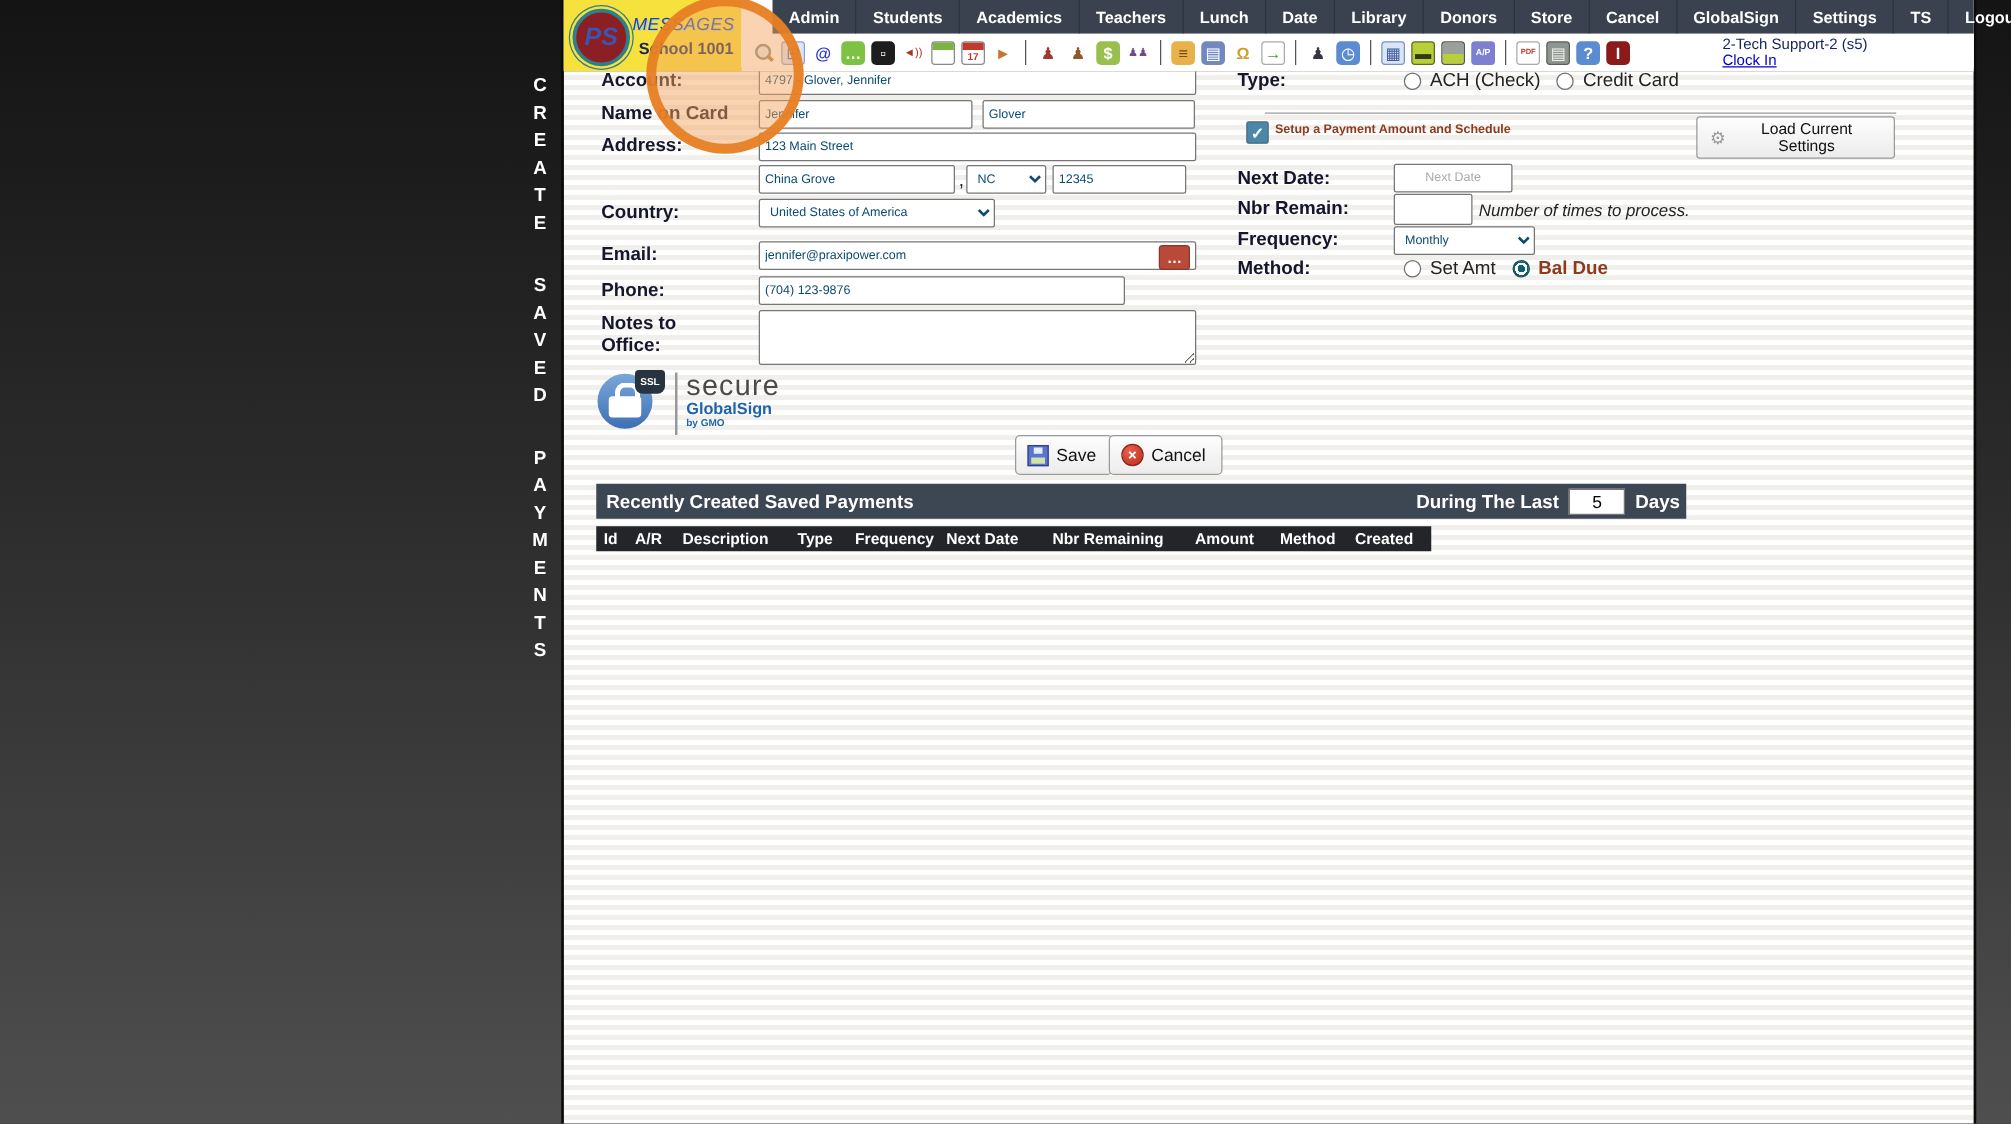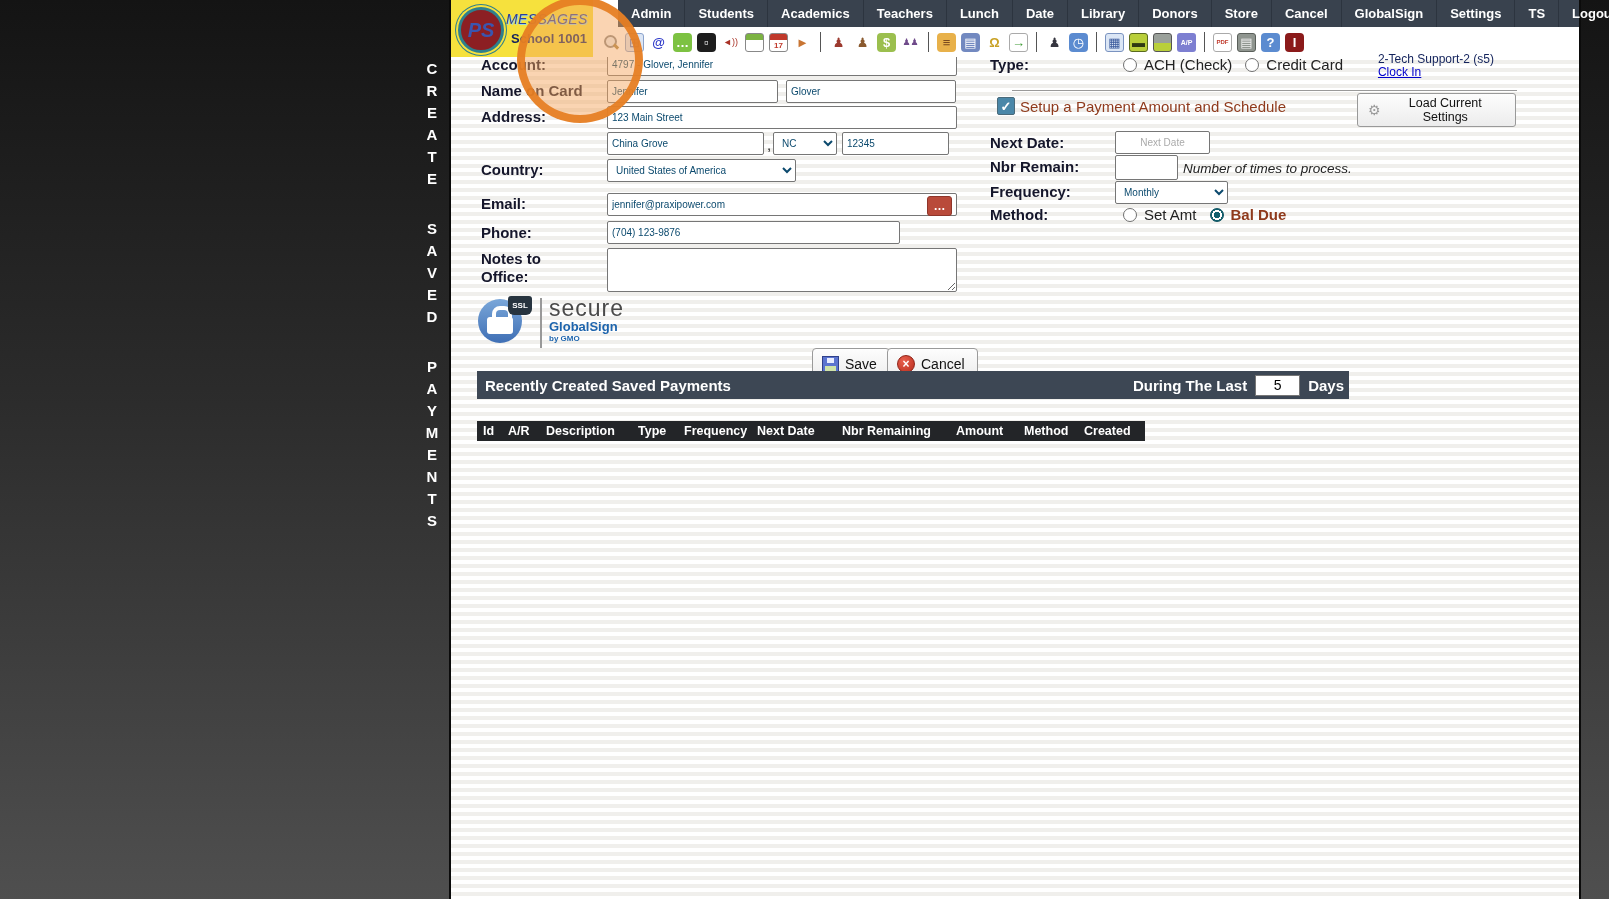--- a/index.html
+++ b/index.html
@@ -40,21 +40,21 @@
   .ic-search::before{content:"";position:absolute;left:3px;top:2px;width:9px;height:9px;
                      border:2px solid #8a8a8a;border-radius:50%;background:#e8f0f8;}
   .ic-search::after{content:"";position:absolute;left:12px;top:12px;width:6px;height:3px;
                     background:#a8854a;transform:rotate(45deg);}
   .ic-cal-green{background:linear-gradient(180deg,#7cb342 0 35%,#fff 35%);border:1px solid #888;}
   .ic-cal-red{background:linear-gradient(180deg,#c0392b 0 35%,#fff 35%);border:1px solid #888;
               color:#c0392b;font-size:8px;font-weight:bold;align-items:flex-end;padding-bottom:1px;}
   .ic-print-check{background:linear-gradient(180deg,#9aa09a 0 55%,#b9cf3a 55%);border:1px solid #555;}
   .ic-ap{background:#7d7fd1;color:#fff;font-size:7px;font-weight:bold;}
   .ic-pdf{background:#fff;border:1px solid #aaa;color:#c0392b;font-size:6px;font-weight:bold;}
-  .user-block{position:absolute;right:85px;top:29px;font-size:12px;color:#13235c;line-height:13px;margin-top:24px;}
+  .user-block{position:absolute;right:85px;top:29px;font-size:12px;color:#13235c;line-height:13px;}
   .user-block a{color:#0000cc;}
   
   .highlight{position:absolute;left:66px;top:-3px;width:110px;height:110px;border-radius:50%;
              border:8px solid rgba(230,126,34,.92);background:rgba(245,166,94,.48);
              z-index:40;pointer-events:none;}
   
   .title-bar{position:absolute;left:26px;top:18px;width:1050px;height:28px;background:#3d4754;
              color:#fff;font-weight:bold;font-size:15px;display:flex;align-items:center;
              padding-left:8px;box-sizing:border-box;}
   .lbl{position:absolute;font-weight:bold;font-size:15px;color:#15162b;white-space:nowrap;}
@@ -67,21 +67,21 @@
             border-radius:3px;color:#fff;font-weight:bold;font-size:12px;display:flex;
             align-items:center;justify-content:center;cursor:pointer;line-height:1;}
   .radio{width:14px;height:14px;border-radius:50%;border:1px solid #707070;background:#fff;
          display:inline-block;box-sizing:border-box;cursor:pointer;flex:0 0 auto;}
   .radio.on{border:1px solid #0d5260;
             background:radial-gradient(circle,#11606e 0 3px,#ffffff 3px 5px,#11606e 5px);}
   .radio-row{position:absolute;display:flex;align-items:center;gap:7px;font-size:15px;color:#222;}
   .checkbox{position:absolute;width:16px;height:16px;background:#4a87a8;border:1px solid #4a6a7a;
             border-radius:2px;color:#fff;font-size:13px;font-weight:bold;display:flex;
             align-items:center;justify-content:center;cursor:pointer;}
-  .setup-lbl{position:absolute;font-weight:normal;font-size:15px;color:#8f3a1c;}
+  .setup-lbl{position:absolute;font-weight:bold;font-size:10px;color:#8f3a1c;}
   .gray-btn{position:absolute;background:linear-gradient(#fdfdfd,#ececec);border:1px solid #999;
             border-radius:3px;display:flex;align-items:center;gap:5px;padding:0 10px;
             font-size:12.5px;color:#111;cursor:pointer;box-sizing:border-box;font-family:inherit;}
   .gear{color:#9a9a9a;font-size:14px;}
   .hint{position:absolute;font-style:italic;font-size:13.5px;color:#222;white-space:nowrap;}
   .divider{position:absolute;height:1px;background:#9a9a9a;}
   
   .ssl{position:absolute;left:27px;top:296px;width:160px;height:54px;}
   .ssl-circle{position:absolute;left:0;top:3px;width:44px;height:44px;border-radius:50%;
               background:linear-gradient(180deg,#7aa7d9,#3f6fb5);}
@@ -99,21 +99,21 @@
   .btn{position:absolute;height:32px;background:linear-gradient(#fdfdfd,#ececec);
        border:1px solid #9a9a9a;border-radius:4px;display:flex;align-items:center;gap:6px;
        padding:0 12px 0 9px;font-size:14px;color:#111;cursor:pointer;font-family:inherit;}
   .floppy{width:15px;height:15px;background:#5b74cf;border:1px solid #30408a;position:relative;flex:0 0 auto;}
   .floppy::before{content:"";position:absolute;top:1px;left:4px;right:4px;height:5px;background:#e8ecff;}
   .floppy::after{content:"";position:absolute;bottom:1px;left:2px;right:2px;height:5px;background:#cfe3a8;}
   .cancel-x{width:16px;height:16px;border-radius:50%;background:radial-gradient(circle at 35% 30%,#e8604e,#b92d1d);
             border:1px solid #8f2317;color:#fff;font-weight:bold;font-size:12px;display:flex;
             align-items:center;justify-content:center;flex:0 0 auto;line-height:1;}
   
-  .recent-bar{position:absolute;left:26px;top:371px;width:872px;height:28px;background:#3d4754;
+  .recent-bar{position:absolute;left:26px;top:387px;width:872px;height:28px;background:#3d4754;
               color:#fff;display:flex;align-items:center;justify-content:space-between;
               padding:0 5px 0 8px;box-sizing:border-box;}
   .recent-title{font-weight:bold;font-size:15px;}
   .recent-filter{display:flex;align-items:center;gap:8px;font-weight:bold;font-size:15px;}
   .days-inp{width:45px;height:21px;border:1px solid #767676;text-align:center;font-size:14px;
             font-family:inherit;box-sizing:border-box;}
   .col-header{position:absolute;left:26px;top:421px;width:668px;height:20px;background:#232528;}
   .col-header span{position:absolute;top:0;height:20px;display:flex;align-items:center;
             color:#fff;font-weight:bold;font-size:12.5px;white-space:nowrap;}
 </style>

